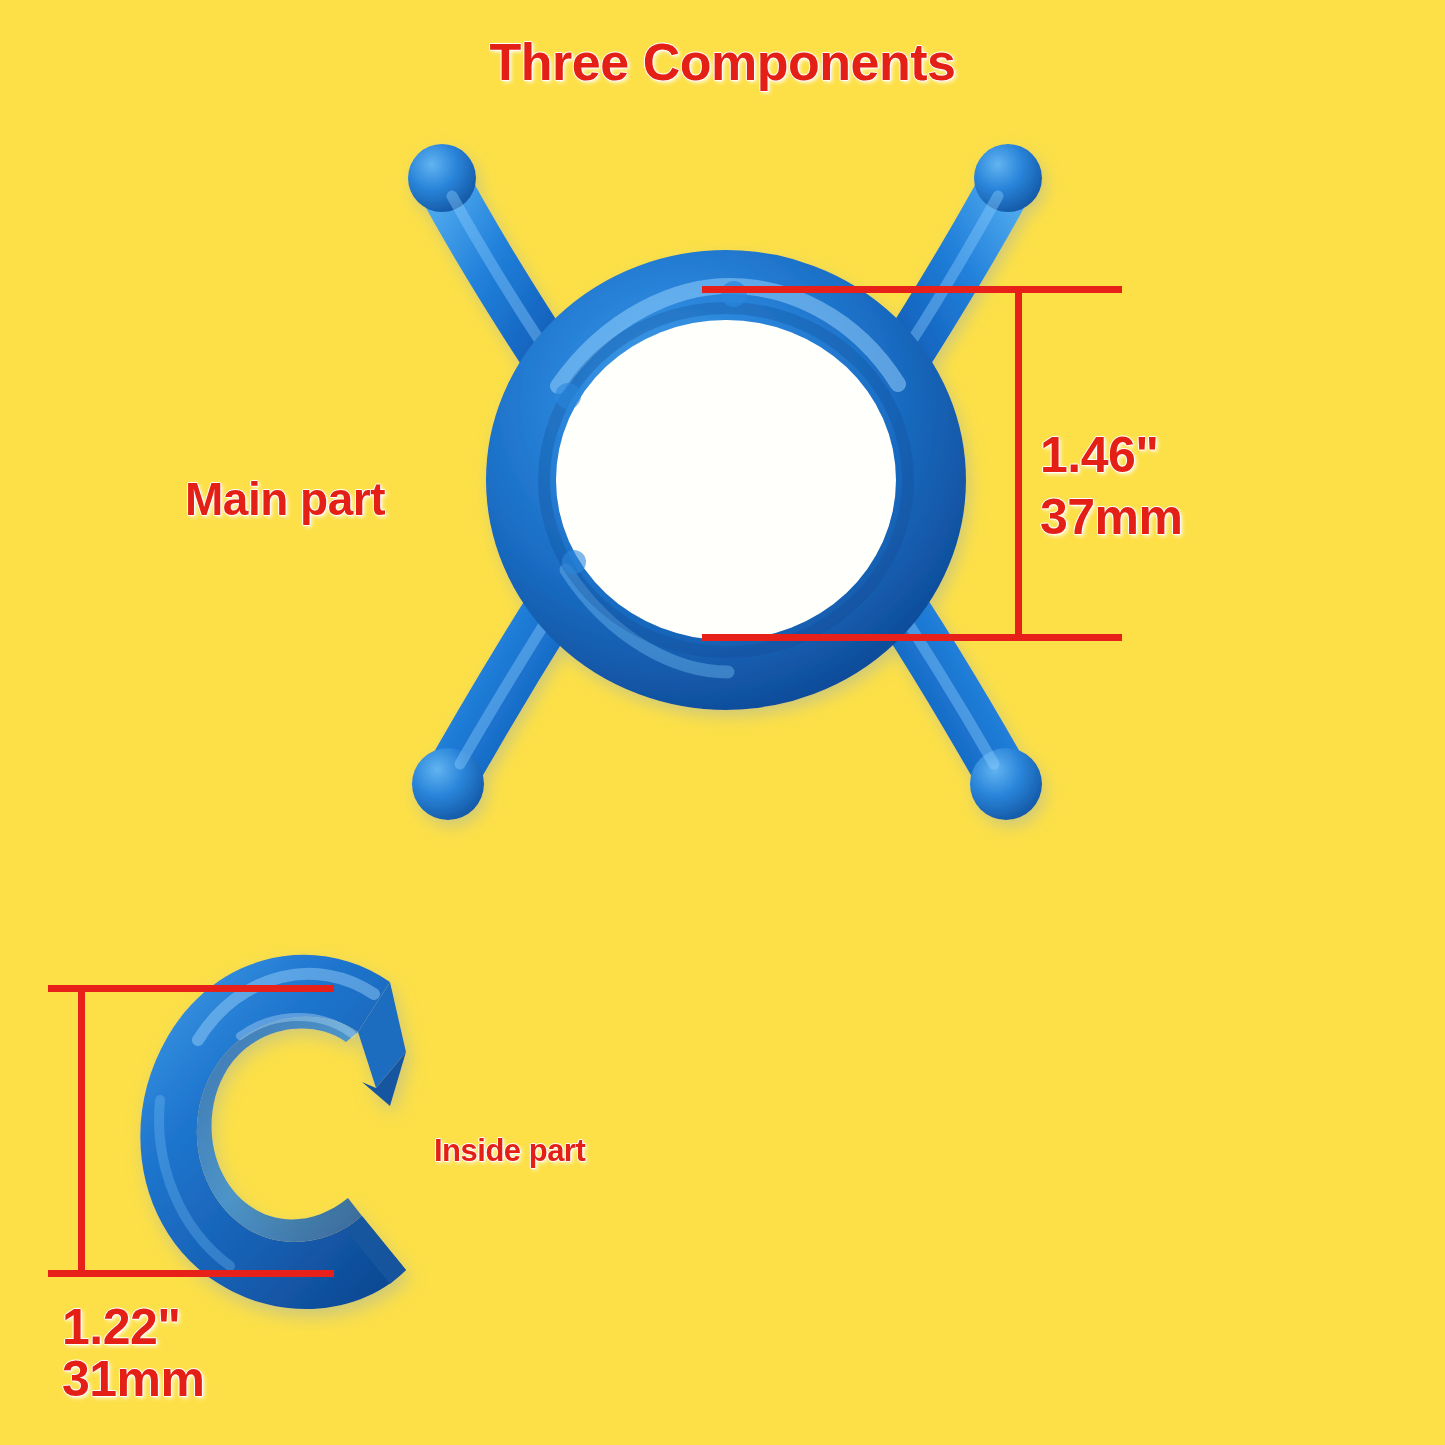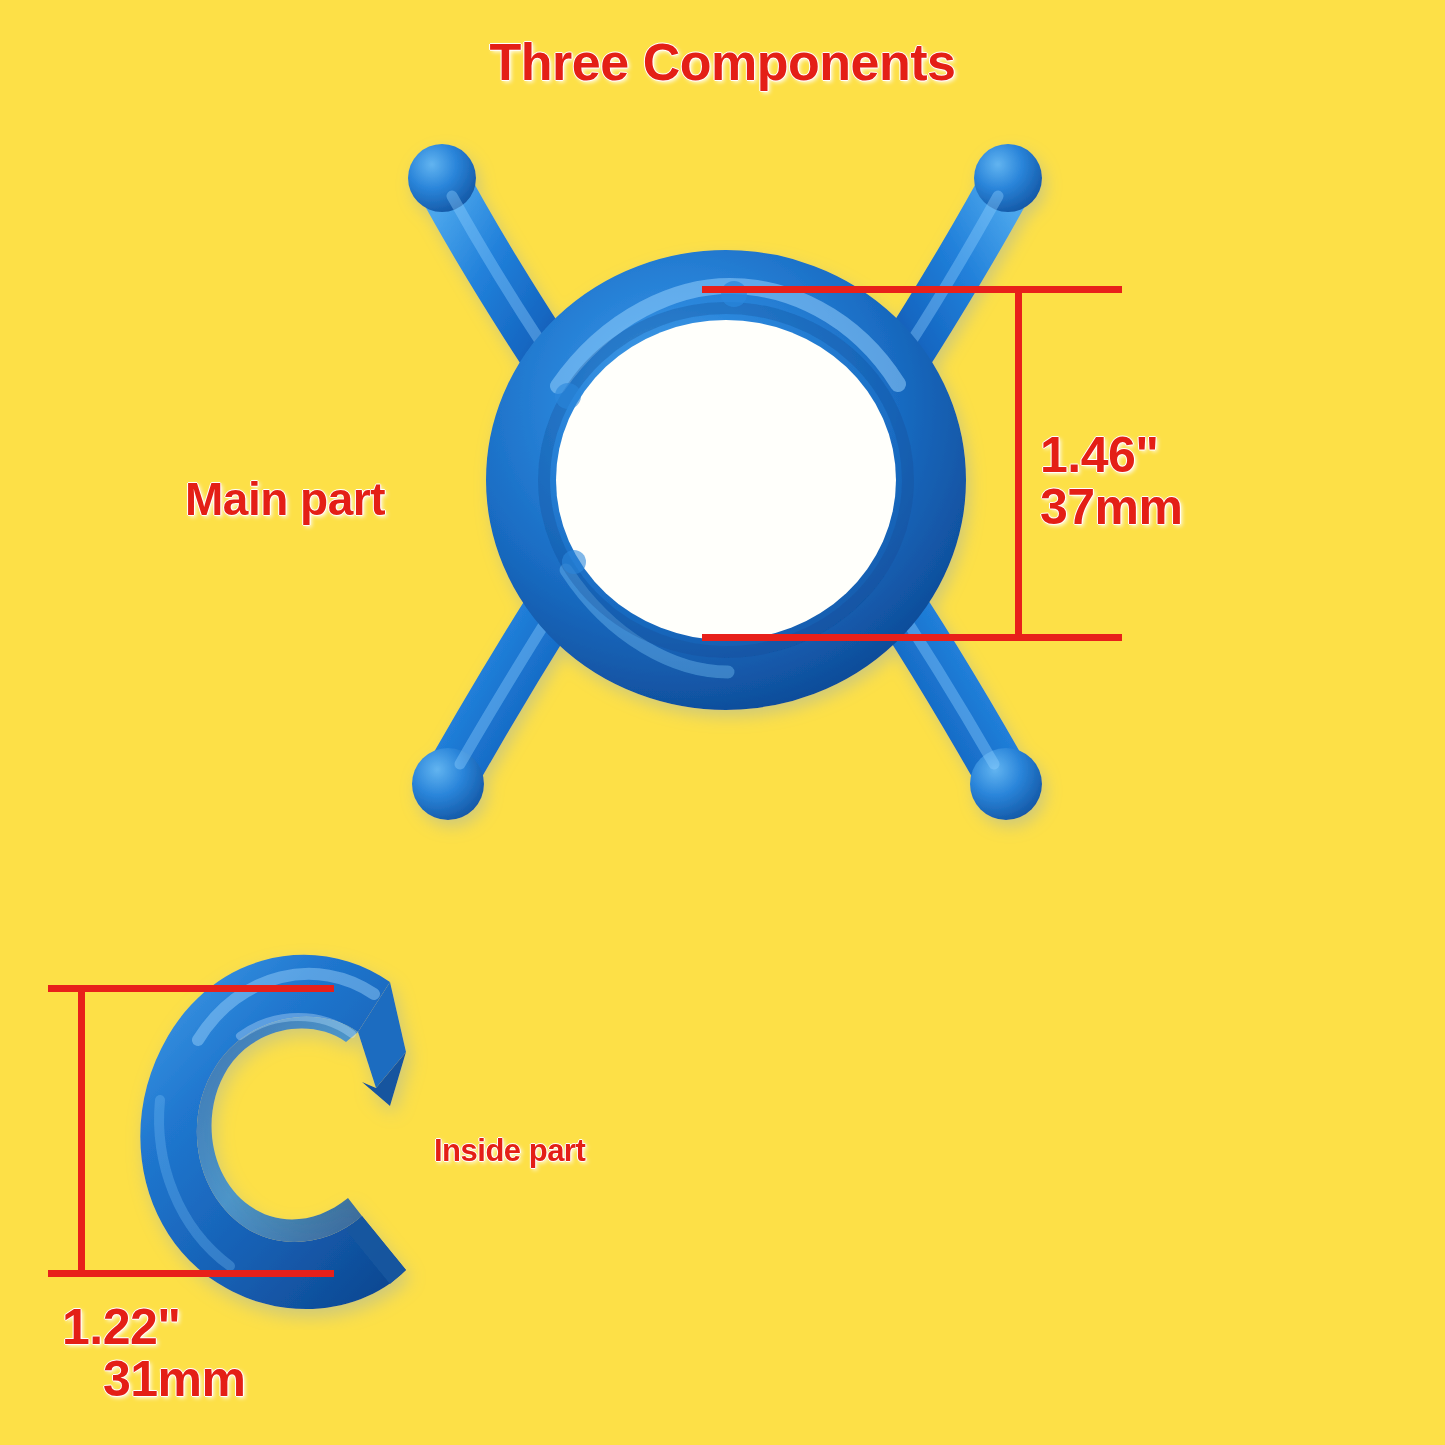--- a/index.html
+++ b/index.html
@@ -40,26 +40,26 @@
     font-size: 46px;
   }
   #label-inside-part {
     left: 434px; top: 1135px;
     font-size: 31px;
   }
   #dim-main-value {
     left: 1040px; top: 430px;
     font-size: 50px;
   }
-  #dim-main-value .l2 { display:block; margin-top: 2px; }
+  #dim-main-value .l2 { display:block; margin-top: 12px; }
   #dim-inside-value {
     left: 62px; top: 1302px;
     font-size: 50px;
   }
-  #dim-inside-value .l2 { display:block; margin-top: 2px; margin-left: 41px; }
+  #dim-inside-value .l2 { display:block; margin-top: 2px; }
 
   
   .rule-h {
     position: absolute;
     height: 7px;
     background: #e8201a;
   }
   .rule-v {
     position: absolute;
     width: 7px;

